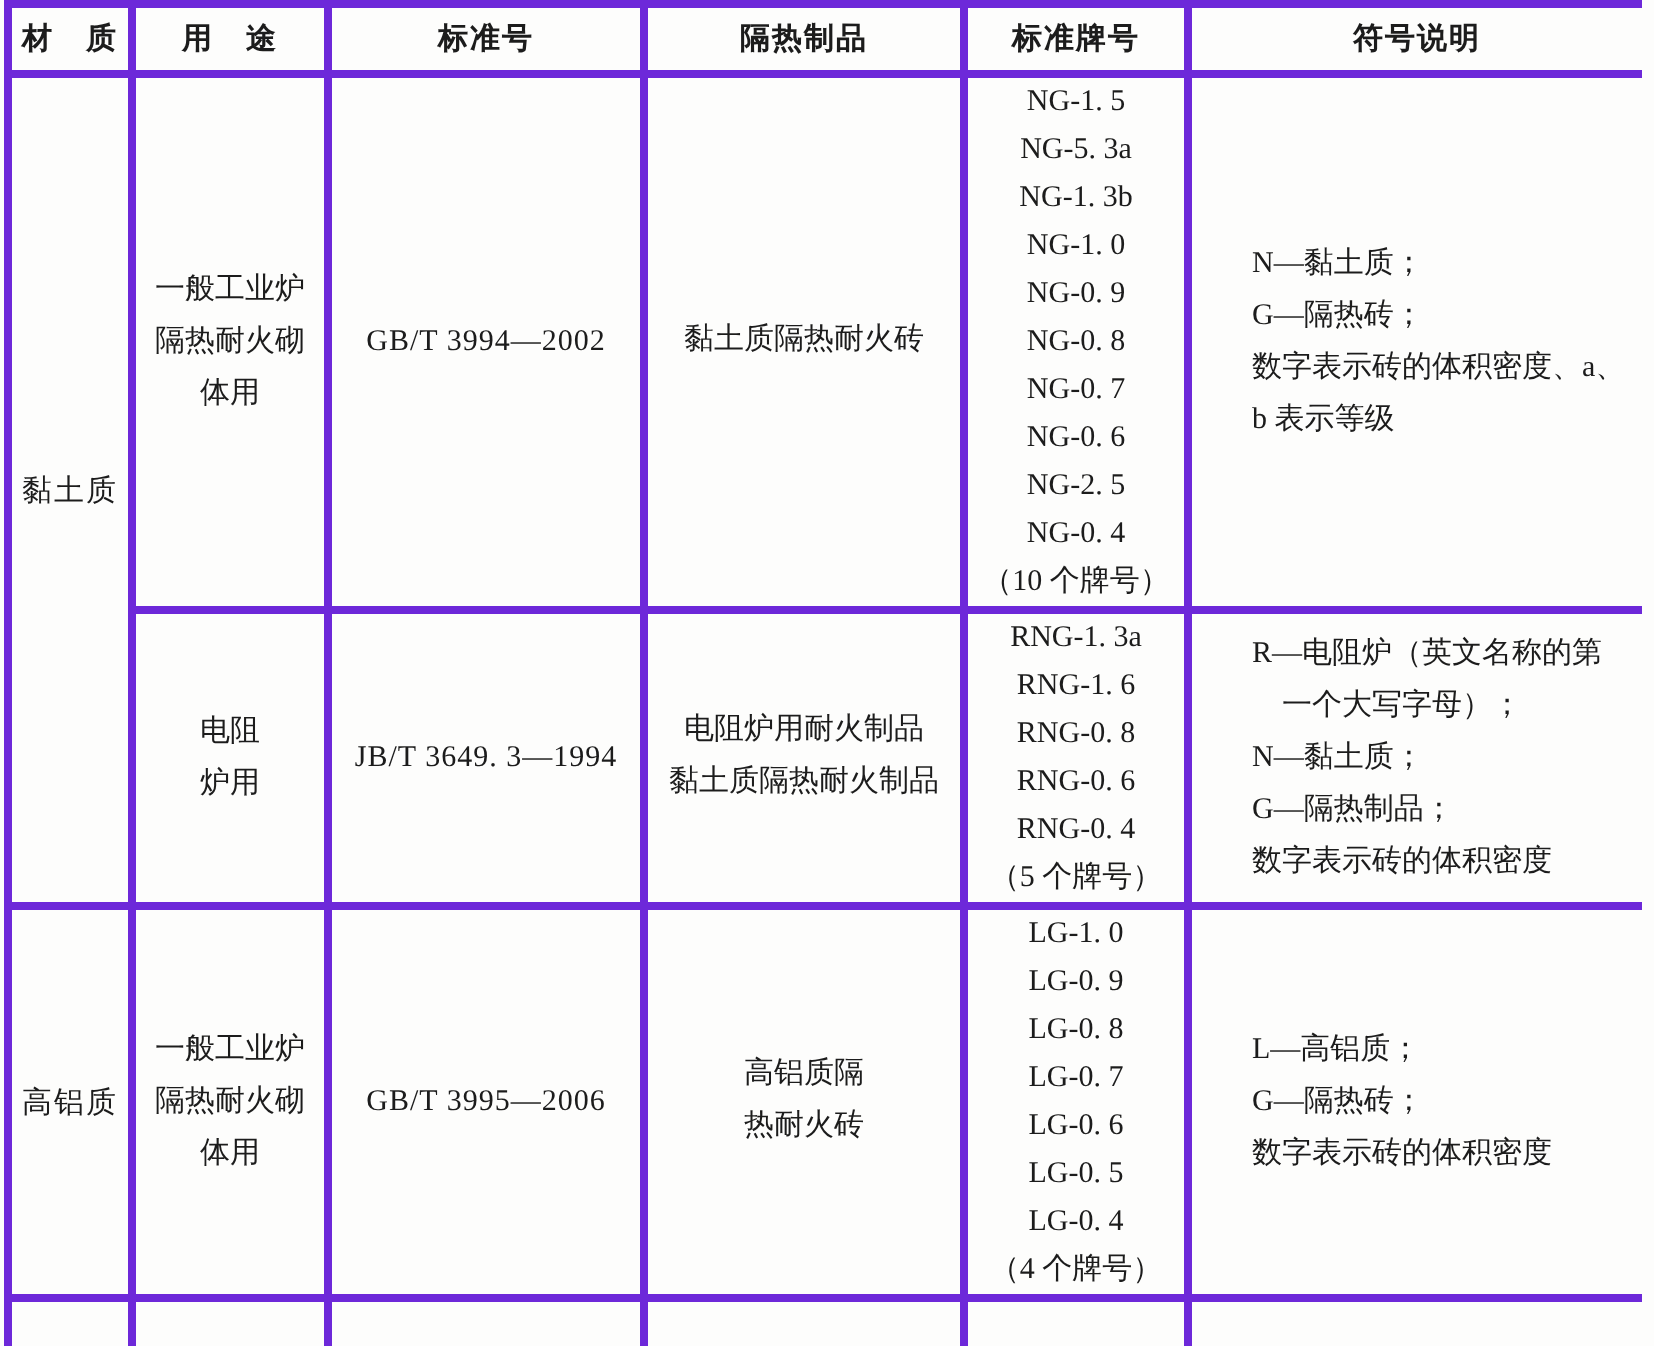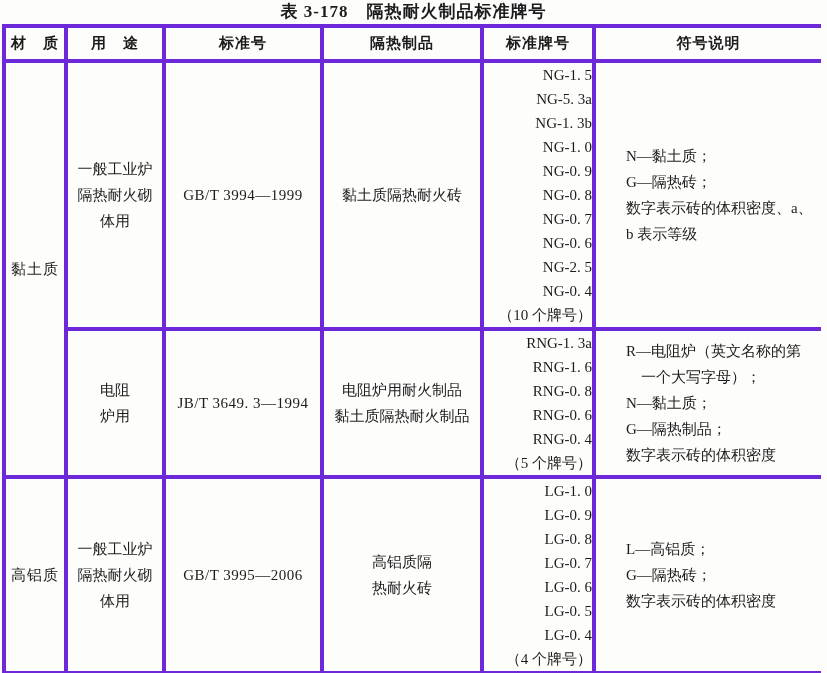--- a/index.html
+++ b/index.html
@@ -24,33 +24,32 @@
     padding:0;
     vertical-align:middle;
     font-size:15px;
   }
   tr > *:last-child{border-right:none;}
   th{height:31px;font-weight:bold;letter-spacing:1px;}
   .c-material{text-align:center;letter-spacing:1px;}
   .c-use{text-align:center;}
   .c-use div{line-height:26px;}
   .c-no{text-align:center;letter-spacing:0.5px;}
-  .c-name{text-align:center;}
+  .c-name{text-align:center;font-family:Liberation Mono, monospace;}
   .c-name div{line-height:26px;}
-  .c-grades{text-align:right;}
+  .c-grades{text-align:center;}
   .c-grades div{line-height:24px;}
   .c-symbols{text-align:left;padding:4px 4px 4px 9px;}
   .c-symbols div{line-height:26px;margin-left:21px;}
   .partial-row td{height:16px;}
 </style>
 </head>
 <body>
 
 <div class="page">
-  <div class="title">表 3-178　隔热耐火制品标准牌号</div>
 
   <table>
     <colgroup>
       <col style="width:62px">
       <col style="width:98px">
       <col style="width:158px">
       <col style="width:160px">
       <col style="width:112px">
       <col style="width:227px">
     </colgroup>
@@ -65,21 +64,21 @@
       </tr>
     </thead>
     <tbody>
         <tr>
           <td class="c-material" rowspan="2">黏土质</td>
           <td class="c-use">
             <div>一般工业炉</div>
             <div>隔热耐火砌</div>
             <div>体用</div>
           </td>
-          <td class="c-no">GB/T 3994—1999</td>
+          <td class="c-no">GB/T 3994—2002</td>
           <td class="c-name">
             <div>黏土质隔热耐火砖</div>
           </td>
           <td class="c-grades">
             <div>NG-1. 5</div>
             <div>NG-5. 3a</div>
             <div>NG-1. 3b</div>
             <div>NG-1. 0</div>
             <div>NG-0. 9</div>
             <div>NG-0. 8</div>

